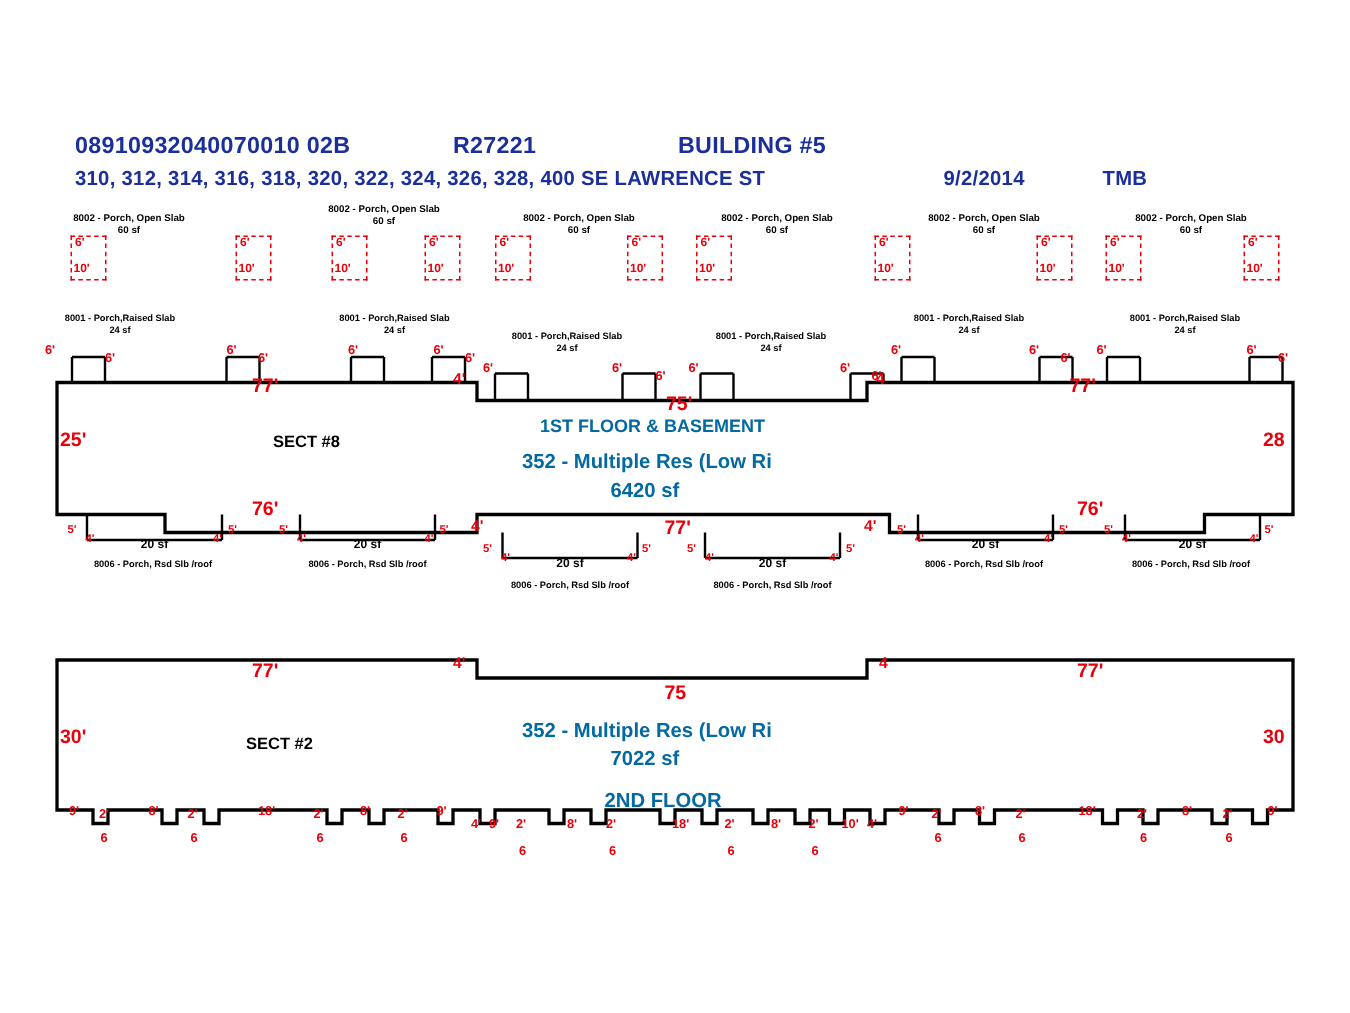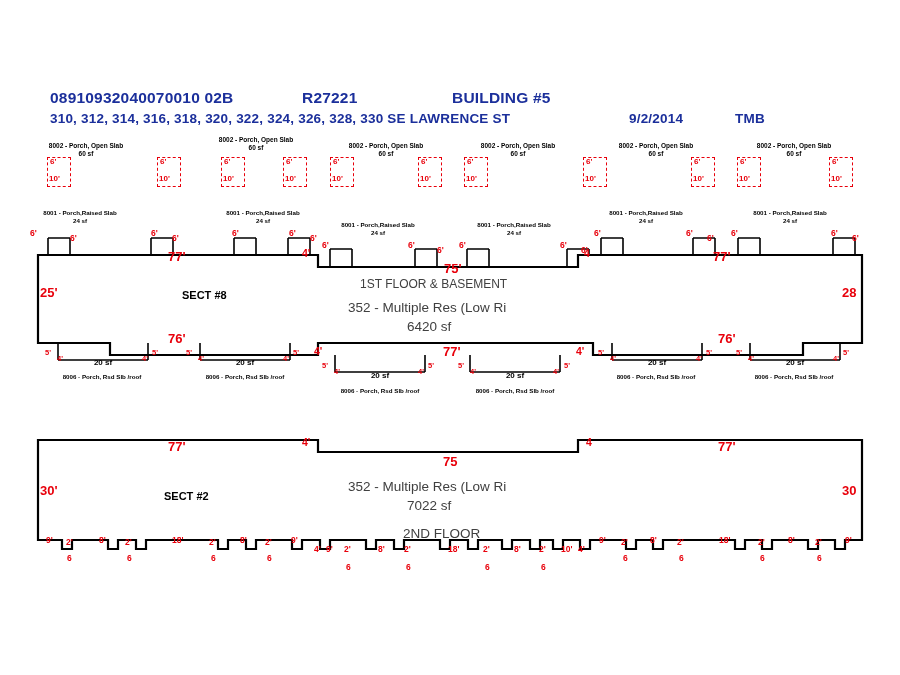--- a/index.html
+++ b/index.html
@@ -70,22 +70,22 @@
   .porchbox .t {
     position: absolute;
     color: #e8000b;
     font-weight: bold;
     font-size: 8px;
     line-height: 1;
   }
 
   
   .blue-label {
-    color: #404040;
-    font-weight: normal;
+    color: #0369a1;
+    font-weight: bold;
     white-space: nowrap;
   }
   .blue-13 { font-size: 13.5px; }
   .blue-12 { font-size: 12px; }
 
   .sect-label {
     color: #000;
     font-weight: bold;
     font-size: 11px;
     white-space: nowrap;
@@ -94,21 +94,21 @@
   svg { display: block; }
 </style>
 </head>
 <body>
 
 <div id="sheet">
 
   <div class="abs hdr hdr-line1" style="left:50px; top:89px;">08910932040070010 02B</div>
   <div class="abs hdr hdr-line1" style="left:302px; top:89px;">R27221</div>
   <div class="abs hdr hdr-line1" style="left:452px; top:89px;">BUILDING #5</div>
-  <div class="abs hdr hdr-line2" style="left:50px; top:111px;">310, 312, 314, 316, 318, 320, 322, 324, 326, 328, 330 SE LAWRENCE ST</div>
+  <div class="abs hdr hdr-line2" style="left:50px; top:111px;">310, 312, 314, 316, 318, 320, 322, 324, 326, 328, 400 SE LAWRENCE ST</div>
   <div class="abs hdr hdr-line2" style="left:629px; top:111px;">9/2/2014</div>
   <div class="abs hdr hdr-line2" style="left:735px; top:111px;">TMB</div>
 
   <div class="abs annot" style="left:30px; top:142px; width:112px;">
     <div>8002 - Porch, Open Slab</div>
     <div>60 sf</div>
   </div>
   <div class="abs annot" style="left:200px; top:136px; width:112px;">
     <div>8002 - Porch, Open Slab</div>
     <div>60 sf</div>

